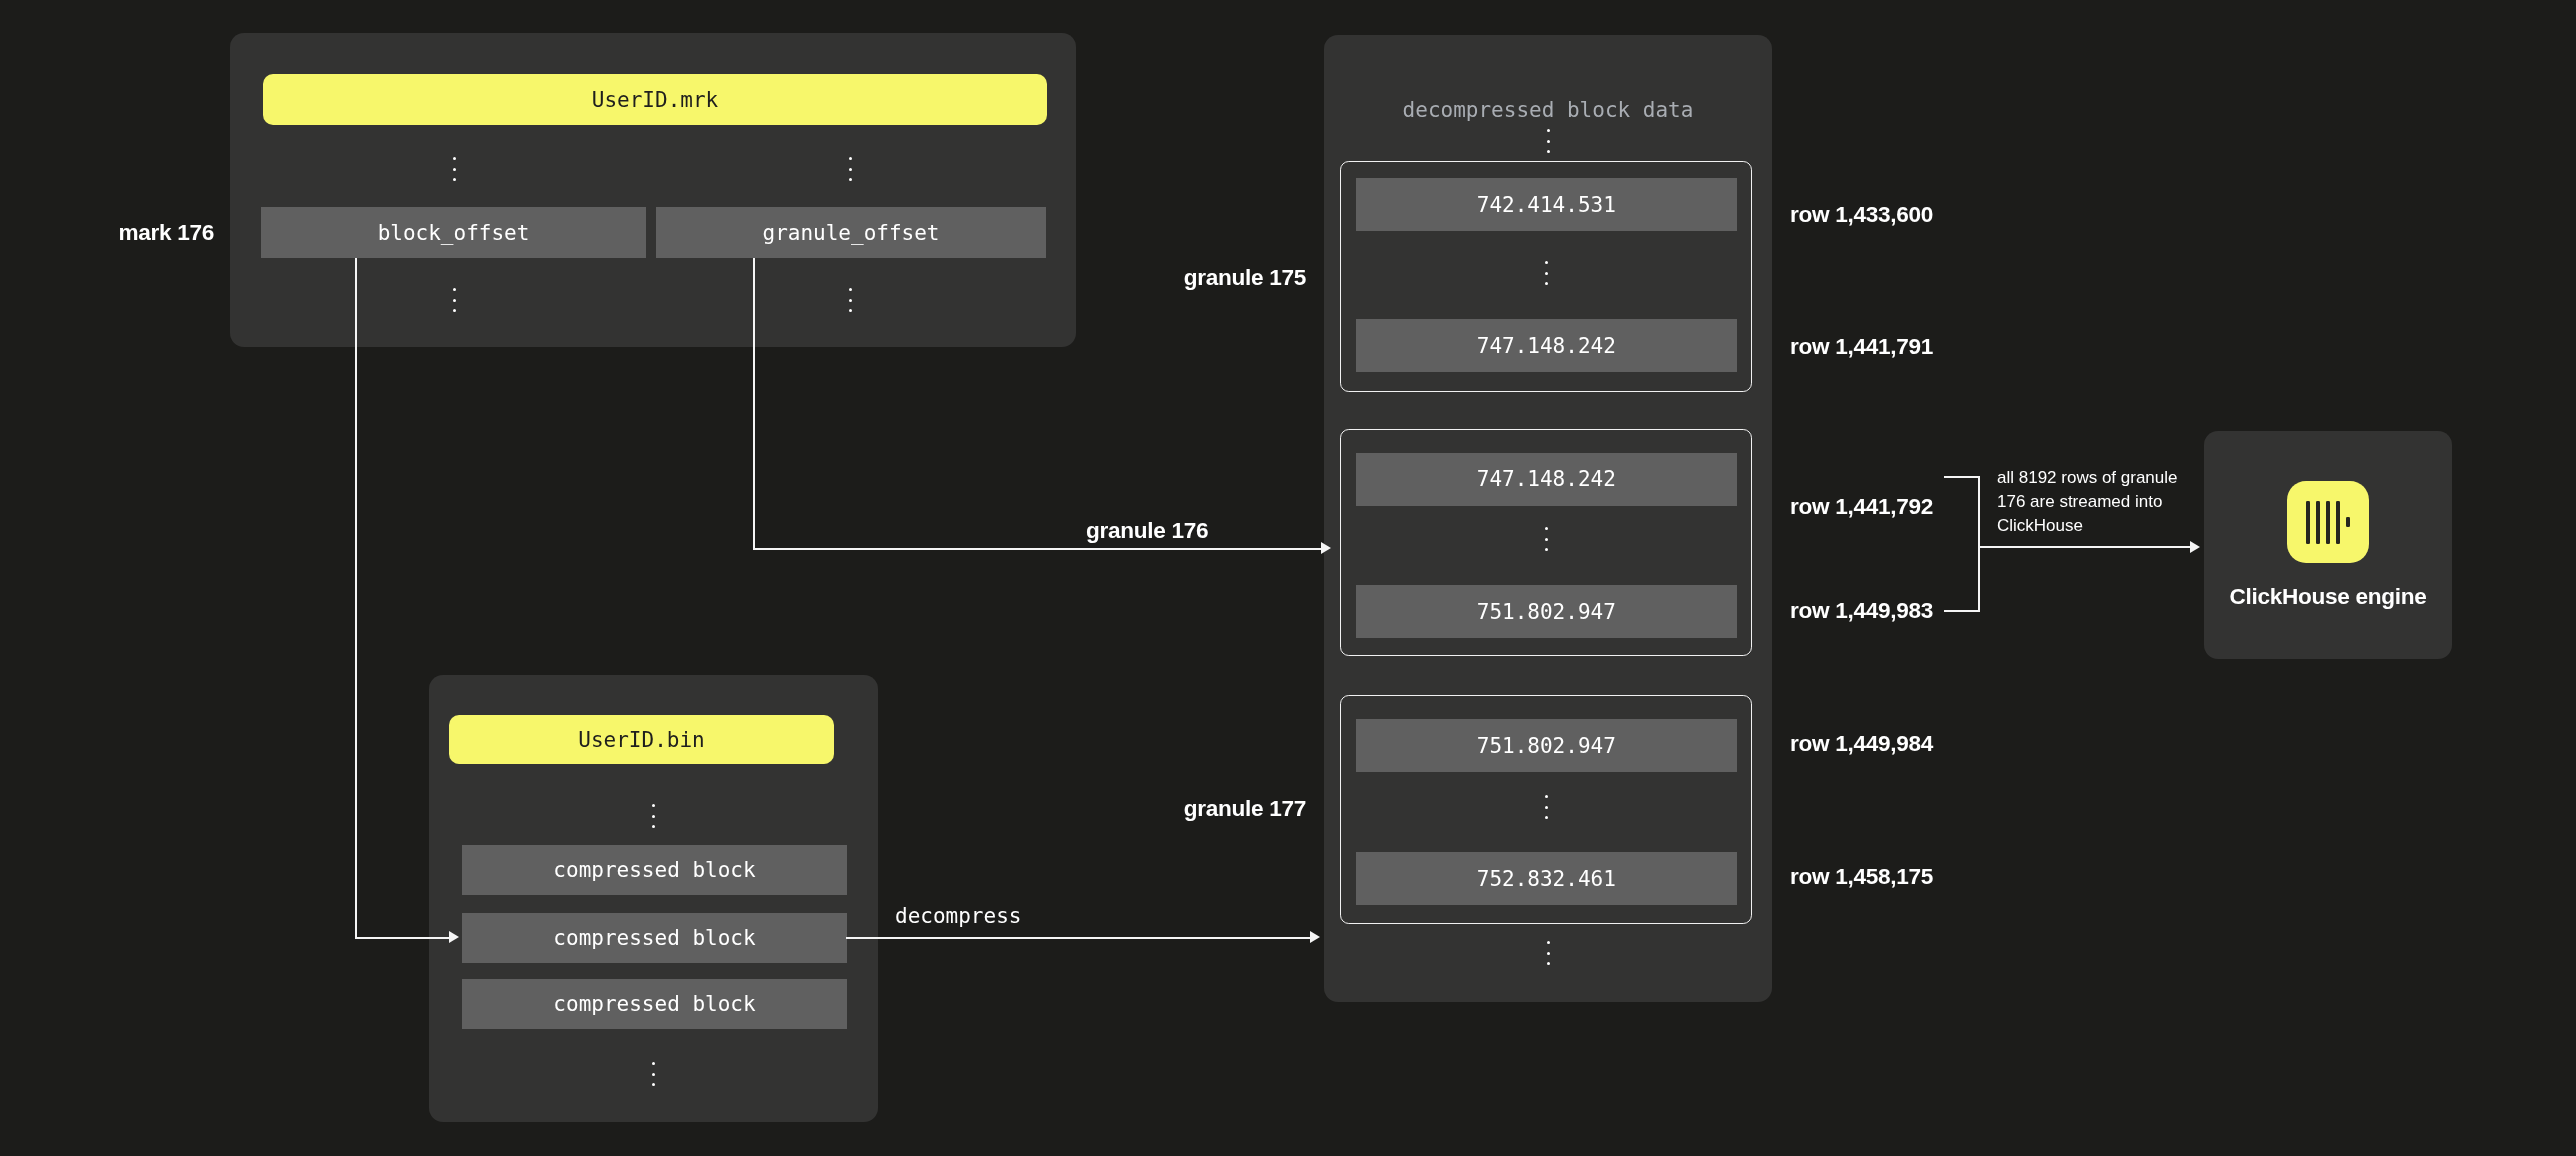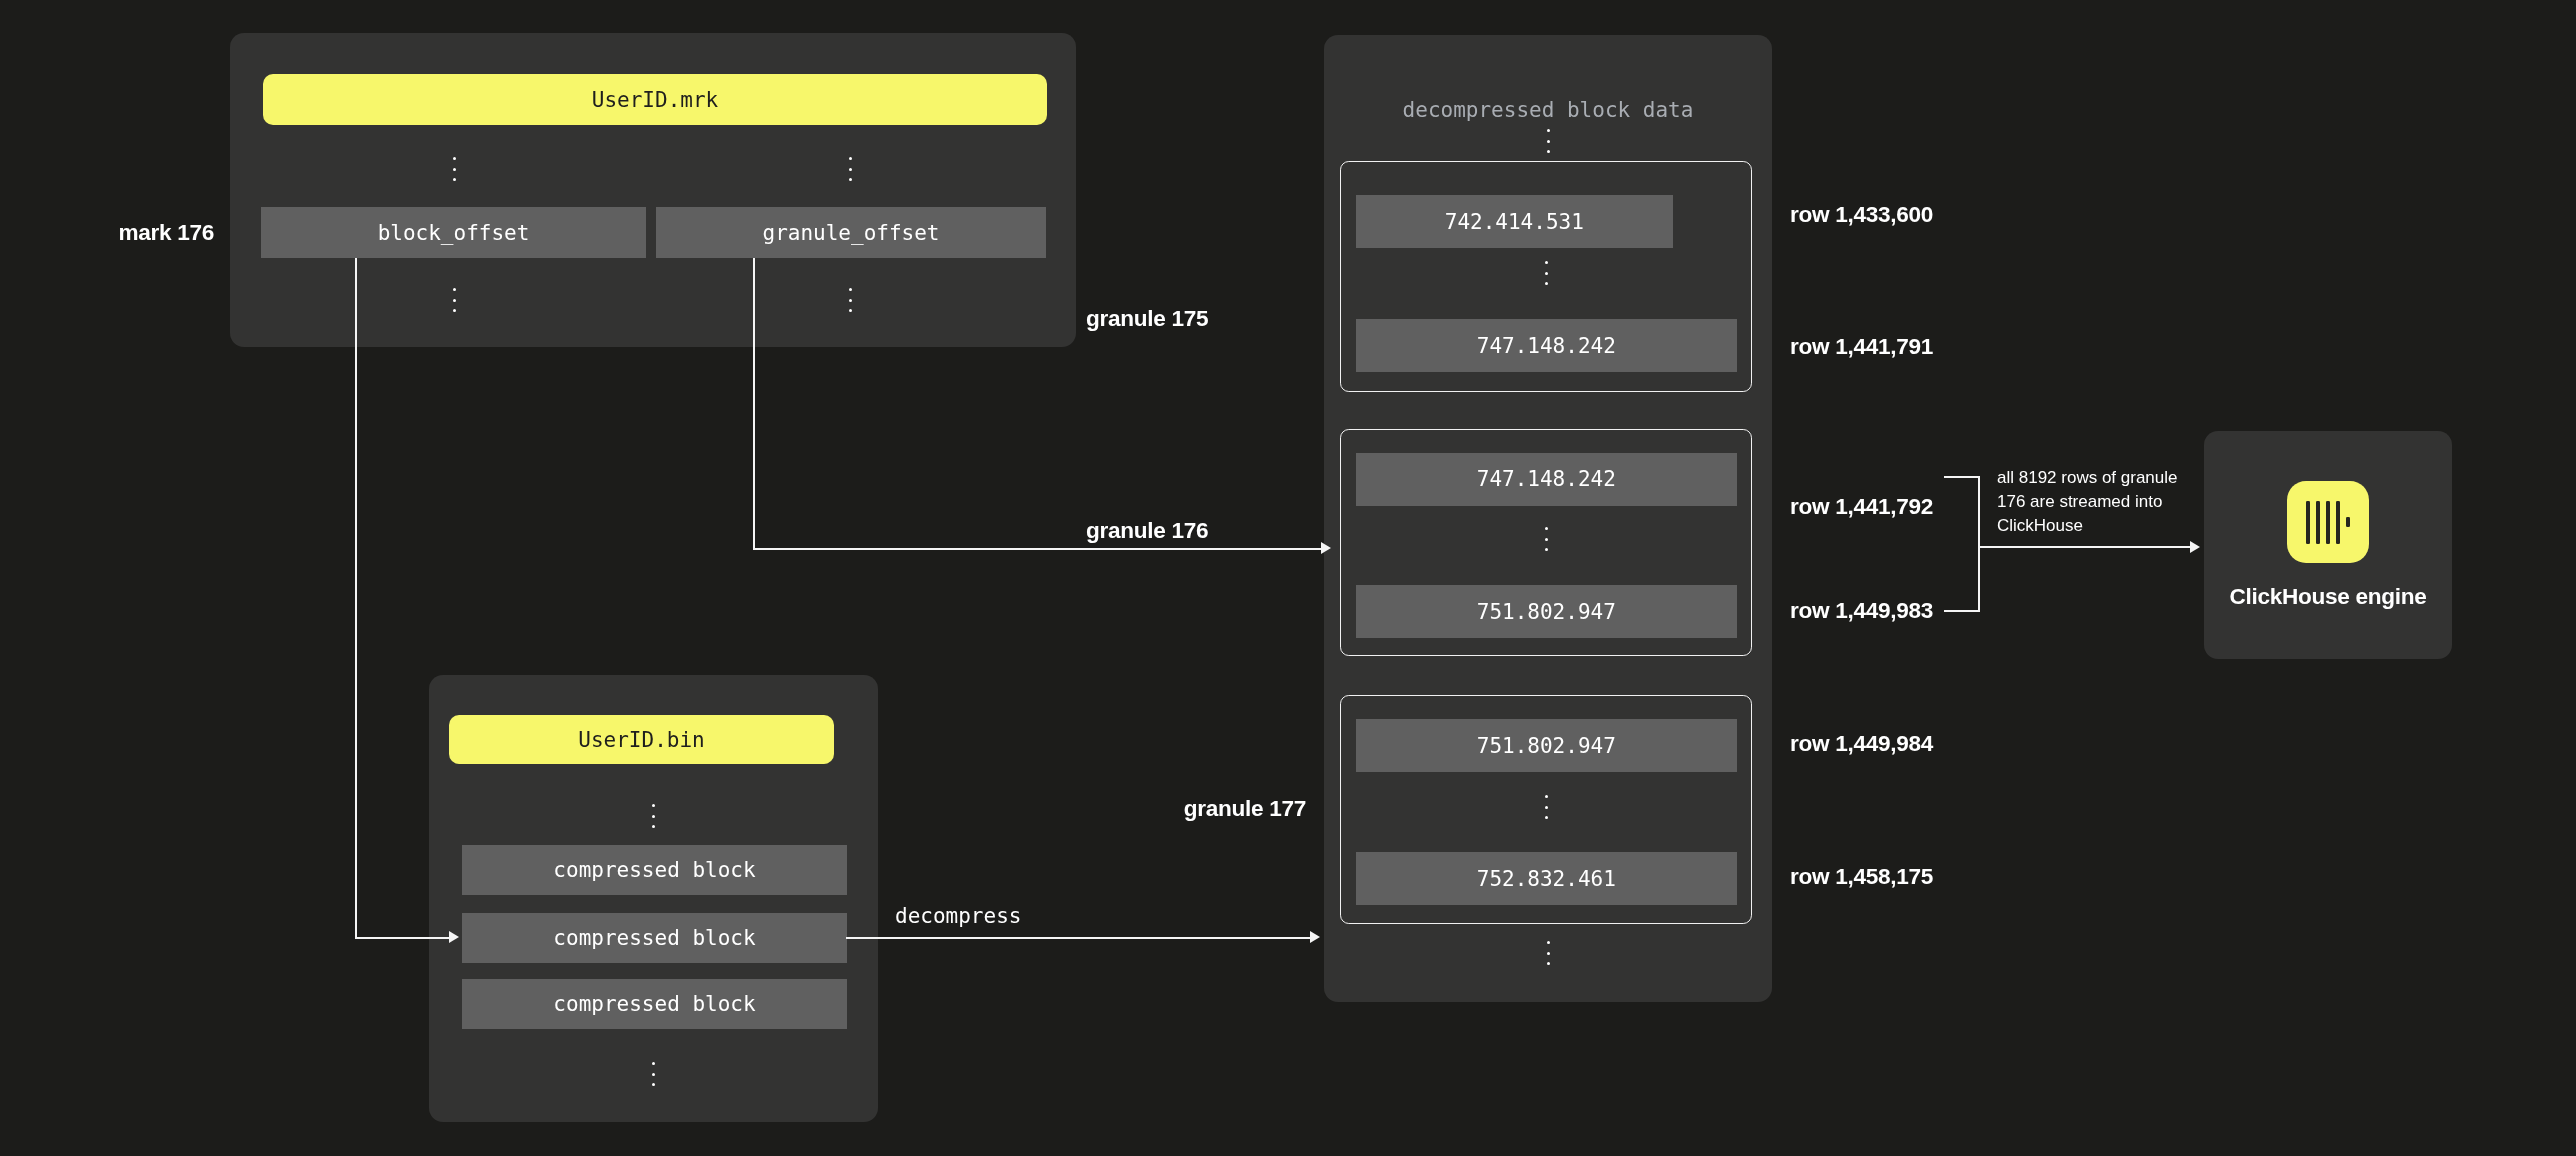--- a/index.html
+++ b/index.html
@@ -119,21 +119,21 @@
     <div class="dec-title" style="top:33px;">
       <span>decompressed block data</span>
     </div>
     <div class="vdots" style="left:223px;top:94px;">
         <i></i>
         <i></i>
         <i></i>
       </div>
 
     <div class="goutline" style="left:16.3px;top:126px;width:410px;height:229px;">
-      <div class="gbox" style="left:14.5px;top:33px;width:317px;height:53px;">
+      <div class="gbox" style="left:14.5px;top:16px;width:381px;height:53px;">
         <span>742.414.531</span>
       </div>
       <div class="vdots" style="left:204px;top:99px;">
           <i></i>
           <i></i>
           <i></i>
         </div>
       <div class="gbox" style="left:14.5px;top:157px;width:381px;height:53px;">
         <span>747.148.242</span>
       </div>
@@ -167,21 +167,21 @@
       </div>
     </div>
 
     <div class="vdots" style="left:223px;top:906px;">
         <i></i>
         <i></i>
         <i></i>
       </div>
   </div>
 
-  <div class="blabel" style="left:1086px;top:265px;width:220px;text-align:left;margin-top:41px;">
+  <div class="blabel" style="left:1086px;top:265px;width:220px;text-align:right;">
     <span>granule 175</span>
   </div>
   <div class="blabel" style="left:1086px;top:518px;width:220px;">
     <span>granule 176</span>
   </div>
   <div class="blabel" style="left:1086px;top:796px;width:220px;text-align:right;">
     <span>granule 177</span>
   </div>
 
   <div class="blabel" style="left:1790px;top:202px;">

